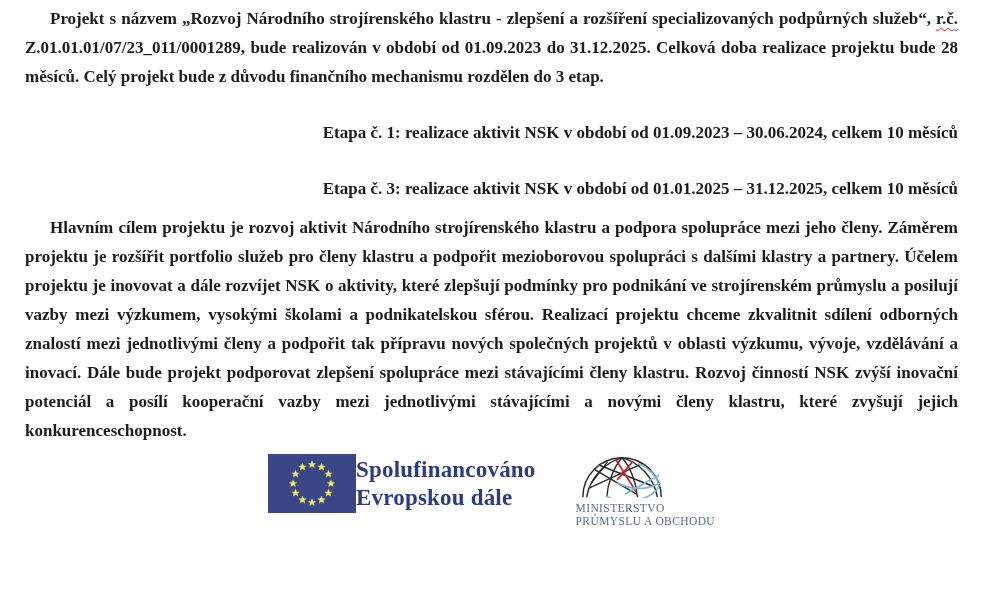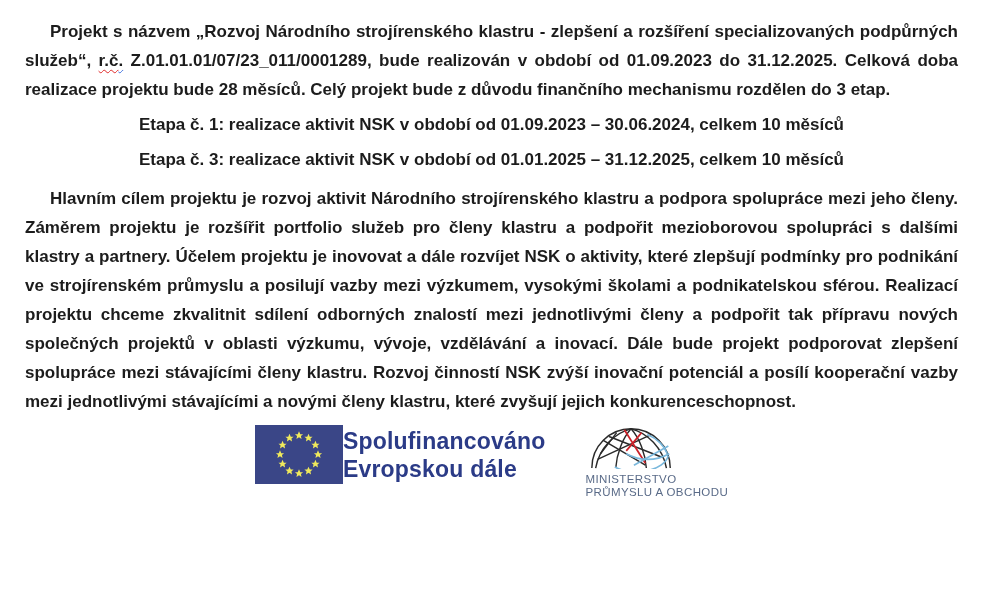--- a/index.html
+++ b/index.html
@@ -2,36 +2,36 @@
 <html><head>
 <meta charset="utf-8">
 <style>
   html, body { margin: 0; padding: 0; background: #ffffff; }
   .page {
     position: relative;
     width: 983px;
     height: 596px;
     background: #ffffff;
     overflow: hidden;
-    font-family: Liberation Sans, sans-serif;
+    font-family: Liberation Serif, serif;
     box-sizing: border-box;
-    padding-top: 17px;
+    padding-top: 4px;
   }
   .para {
     margin: 0 25px;
     font-size: 17px;
     font-weight: bold;
     line-height: 29px;
     color: #1c1c1c;
     text-align: justify;
   }
   .para.indent { text-indent: 25px; }
   .etapa {
-    margin-top: 6px;
-    text-align: center;
+    margin-top: 27px;
+    text-align: right;
     white-space: pre-wrap;
   }
   .goal { margin-top: 10px; }
   .spell-red {
     text-decoration: underline;
     text-decoration-style: wavy;
     text-decoration-color: #e02b2b;
     text-decoration-thickness: 1px;
     text-underline-offset: 3px;
   }

